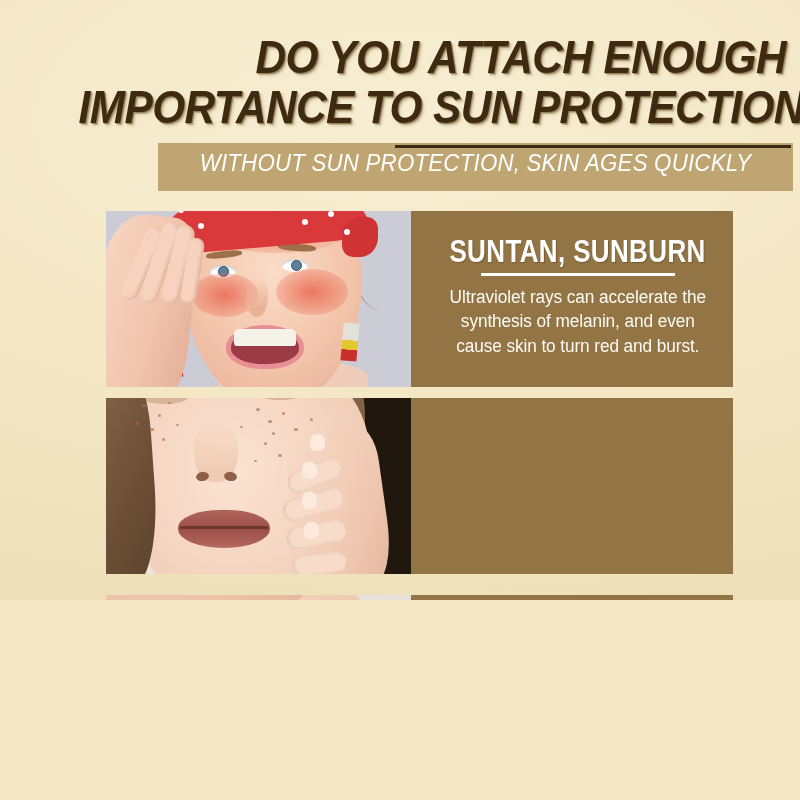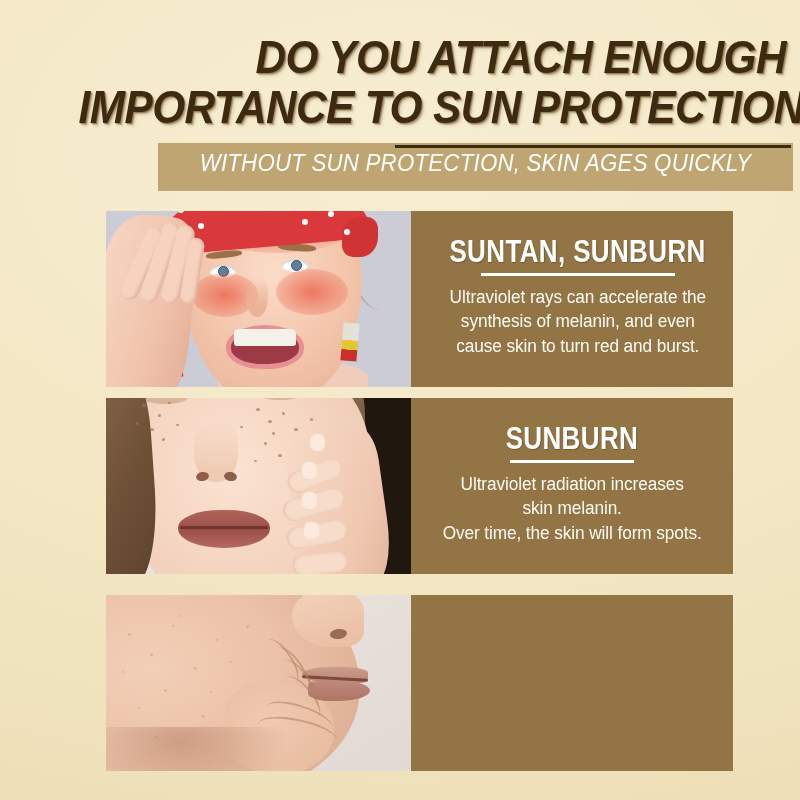--- a/index.html
+++ b/index.html
@@ -12,21 +12,21 @@
   body {
     font-family: "Liberation Sans", sans-serif;
     background: #f3e7c4;
     position: relative;
   }
 
   
   .page {
     position: absolute;
     inset: 0;
-    width: 800px; height: 800px;
+    width: 800px; height: 600px;
     background:
       radial-gradient(ellipse 140% 90% at 50% 20%, #f7edd2 0%, #f3e7c4 55%, #ecdfb7 100%);
     overflow: hidden;
   }
 
   
   .title-block {
     position: absolute;
     left: 0; top: 32px;
     width: 800px;
@@ -455,27 +455,20 @@
         <div class="fg g1"></div>
           <div class="fg g2"></div>
         <div class="fg g3"></div>
           <div class="fg g4"></div>
       </div>
       <div class="nail n1"></div>
         <div class="nail n2"></div>
       <div class="nail n3"></div>
         <div class="nail n4"></div>
     </div>
-    <div class="card-body">
-      <div class="card-heading">SUNBURN</div>
-      <div class="heading-rule" style="width:124px"></div>
-      <div class="card-text" style="white-space:pre-line">Ultraviolet radiation increases
-skin melanin.
-Over time, the skin will form spots.</div>
-    </div>
   </div>
 
   <div class="card c3">
     <div class="card-photo p3">
       <div class="bg"></div>
       <div class="jaw"></div>
       <div class="chin"></div>
       <div class="nose"></div>
       <div class="nostril"></div>
       <div class="lipU"></div>

